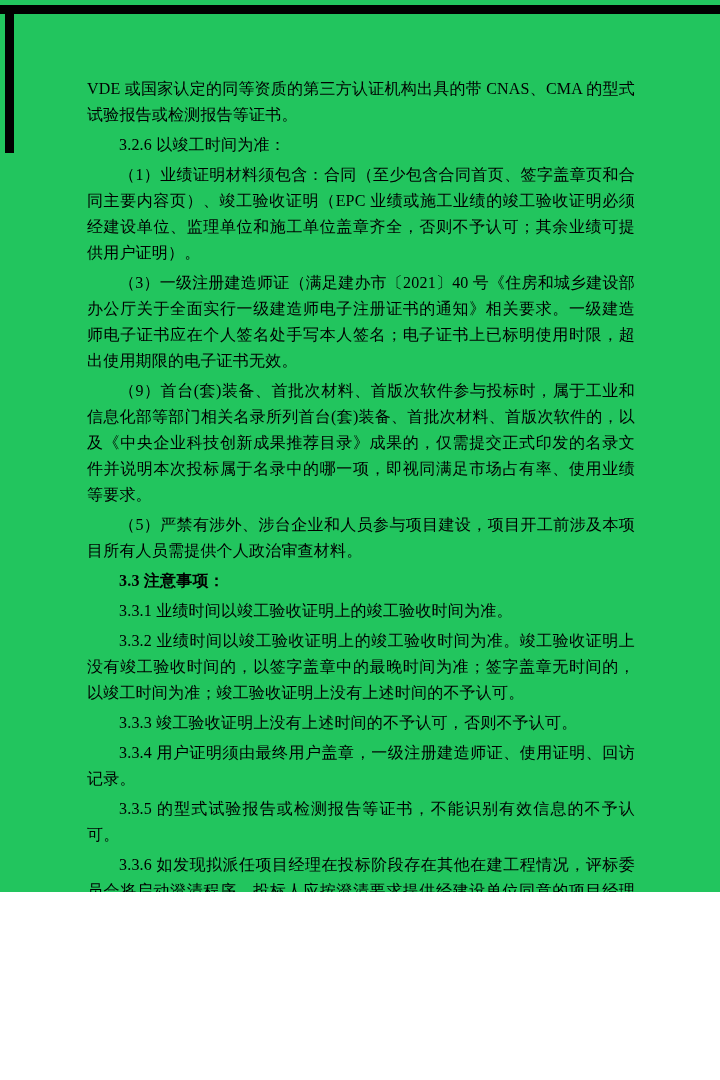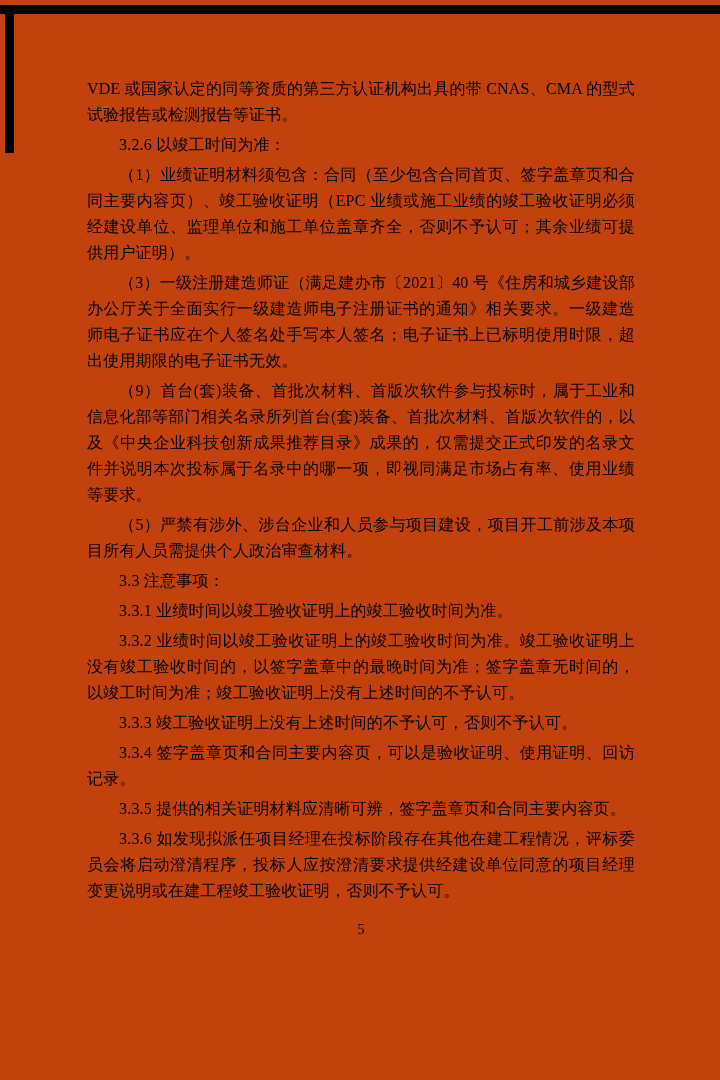--- a/index.html
+++ b/index.html
@@ -3,22 +3,22 @@
 <meta charset="utf-8">
 <style>
   html, body {
     margin: 0;
     padding: 0;
     background: #ffffff;
   }
   .page {
     position: relative;
     width: 720px;
-    height: 1080px;
-    background: #c2410c;
+    height: 892px;
+    background: #22c55e;
     color: #000000;
     font-family: "Liberation Serif", "DejaVu Serif", serif;
     overflow: hidden;
   }
   .edge-artifact {
     position: absolute;
     background: #000000;
   }
   .edge-artifact.top {
     left: 0;
@@ -44,21 +44,21 @@
     letter-spacing: 0.2px;
   }
   .content p {
     margin: 0 0 4px 0;
     text-indent: 2em;
   }
   .content p.noindent {
     text-indent: 0;
   }
   .content p.bold {
-    font-weight: normal;
+    font-weight: bold;
   }
   .pagenum {
     margin-top: 16px;
     text-align: center;
     font-size: 14px;
     line-height: 20px;
   }
 </style>
 </head>
 <body>
@@ -72,19 +72,19 @@
     <p class="noindent">VDE 或国家认定的同等资质的第三方认证机构出具的带 CNAS、CMA 的型式试验报告或检测报告等证书。</p>
     <p>3.2.6 以竣工时间为准：</p>
     <p>（1）业绩证明材料须包含：合同（至少包含合同首页、签字盖章页和合同主要内容页）、竣工验收证明（EPC 业绩或施工业绩的竣工验收证明必须经建设单位、监理单位和施工单位盖章齐全，否则不予认可；其余业绩可提供用户证明）。</p>
     <p>（3）一级注册建造师证（满足建办市〔2021〕40 号《住房和城乡建设部办公厅关于全面实行一级建造师电子注册证书的通知》相关要求。一级建造师电子证书应在个人签名处手写本人签名；电子证书上已标明使用时限，超出使用期限的电子证书无效。</p>
     <p>（9）首台(套)装备、首批次材料、首版次软件参与投标时，属于工业和信息化部等部门相关名录所列首台(套)装备、首批次材料、首版次软件的，以及《中央企业科技创新成果推荐目录》成果的，仅需提交正式印发的名录文件并说明本次投标属于名录中的哪一项，即视同满足市场占有率、使用业绩等要求。</p>
     <p>（5）严禁有涉外、涉台企业和人员参与项目建设，项目开工前涉及本项目所有人员需提供个人政治审查材料。</p>
     <p class="bold">3.3 注意事项：</p>
     <p>3.3.1 业绩时间以竣工验收证明上的竣工验收时间为准。</p>
     <p>3.3.2 业绩时间以竣工验收证明上的竣工验收时间为准。竣工验收证明上没有竣工验收时间的，以签字盖章中的最晚时间为准；签字盖章无时间的，以竣工时间为准；竣工验收证明上没有上述时间的不予认可。</p>
     <p>3.3.3 竣工验收证明上没有上述时间的不予认可，否则不予认可。</p>
-    <p>3.3.4 签字盖章页和合同主要内容页，可以是验收证明、使用证明、回访记录。</p>
-    <p>3.3.5 提供的相关证明材料应清晰可辨，签字盖章页和合同主要内容页。</p>
+    <p>3.3.4 用户证明须由最终用户盖章，一级注册建造师证、使用证明、回访记录。</p>
+    <p>3.3.5 的型式试验报告或检测报告等证书，不能识别有效信息的不予认可。</p>
     <p>3.3.6 如发现拟派任项目经理在投标阶段存在其他在建工程情况，评标委员会将启动澄清程序，投标人应按澄清要求提供经建设单位同意的项目经理变更说明或在建工程竣工验收证明，否则不予认可。</p>
     <div class="pagenum">5</div>
   </div>
 
 </div>
 
 </body></html>

